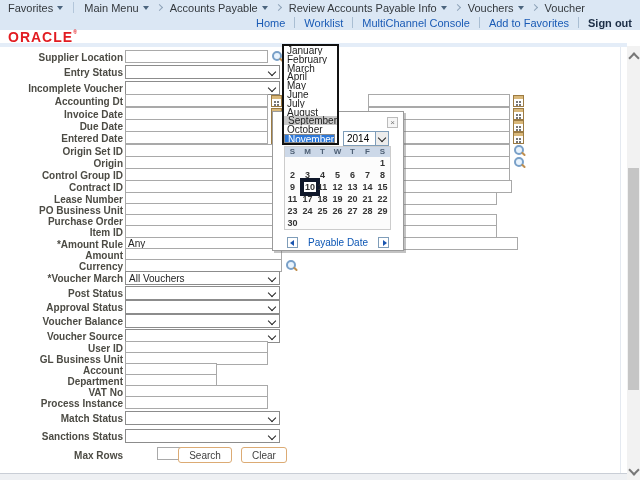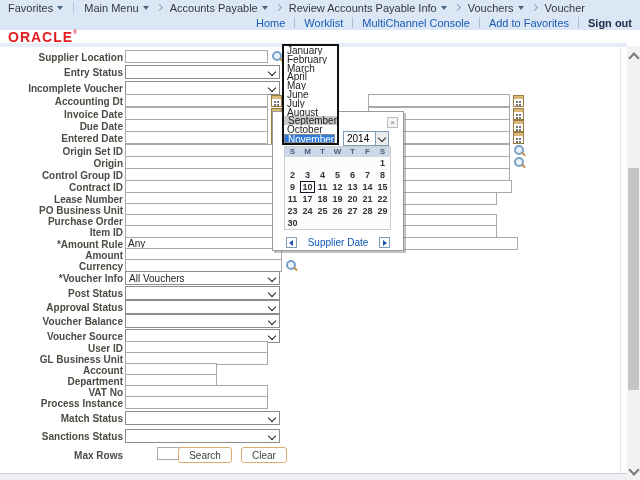--- a/index.html
+++ b/index.html
@@ -51,21 +51,21 @@
   .cal-close{position:absolute;left:114px;top:5px;width:11px;height:11px;border:1px solid #bbb;background:#f6f6f6;color:#777;font-size:8px;line-height:10px;text-align:center;box-sizing:border-box;cursor:pointer;}
   .cal-year{position:absolute;left:70px;top:19px;width:46px;height:15px;border:1px solid #7f9db9;background:#fff;font-size:10px;line-height:13px;box-sizing:border-box;cursor:pointer;}
   .cal-year .yv{position:absolute;left:3px;top:0;}
   .ybtn{position:absolute;right:0;top:0;width:13px;height:13px;background:#ececec;border-left:1px solid #7f9db9;box-sizing:border-box;}
   .ybtn .chev{right:3px;top:3px;}
   .cal-grid{position:absolute;left:11px;top:34px;width:105px;background:#fcfcfc;border:1px solid #ccc;box-sizing:content-box;}
   .cal-head{display:flex;background:#ccd8e8;}
   .cal-head span{width:15px;text-align:center;font-weight:bold;font-size:8px;line-height:10px;color:#4f6075;}
   .cal-week{display:flex;}
   .cal-week .cell{width:15px;height:12px;text-align:center;font-weight:bold;font-size:9px;line-height:12px;color:#333;cursor:pointer;}
-  .sel-day{font-style:normal;border:1px solid #0f172a;padding:0 1px;background:#fff;text-align:center;}
+  .sel-day{font-style:normal;border:4px solid #0f172a;padding:0 1px;background:#fff;text-align:center;}
   .cal-footer{position:absolute;left:0;right:0;top:121px;height:14px;text-align:center;}
   .cal-nav{display:inline-block;width:11px;height:11px;border:1px solid #7f9db9;background:#fff;position:relative;vertical-align:middle;box-sizing:border-box;cursor:pointer;}
   .cal-nav-left::after{content:"";position:absolute;left:2px;top:1.5px;border-top:3px solid transparent;border-bottom:3px solid transparent;border-right:4px solid #1a55b0;}
   .cal-nav-right::after{content:"";position:absolute;left:3.5px;top:1.5px;border-top:3px solid transparent;border-bottom:3px solid transparent;border-left:4px solid #1a55b0;}
   .cal-cur{color:#0c56b4;font-size:10px;margin:0 6px;vertical-align:middle;cursor:pointer;}
 
   
   .sb{position:absolute;left:627px;top:46px;width:13px;height:434px;background:#f2f2f2;}
   .sb-arrow{position:absolute;left:3px;width:6px;height:6px;border-top:2px solid #777;border-right:2px solid #777;}
   .sb-up{top:8px;transform:rotate(-45deg);}
@@ -177,21 +177,21 @@
       <input class="tf" style="left: 125px; top: 214px; width: 372px;">
       <div class="flabel" style="top: 226px;">Item ID</div>
       <input class="tf" style="left: 125px; top: 225px; width: 372px;">
       <div class="flabel" style="top: 238px;">*Amount Rule</div>
       <input class="tf" value="Any" style="left: 125px; top: 237px; width: 393px;">
       <div class="flabel" style="top: 249px;">Amount</div>
       <input class="tf" style="left: 125px; top: 248px; width: 157px;">
       <div class="flabel" style="top: 260px;">Currency</div>
       <input class="tf" style="left: 125px; top: 259px; width: 157px;">
       <span class="mag" style="left: 285px; top: 259px;"></span>
-      <div class="flabel" style="top: 272px;">*Voucher Info</div>
+      <div class="flabel" style="top: 272px;">*Voucher March</div>
       <div class="sel" style="left: 125px; top: 271px; width: 155px;">
         <span class="selval">All Vouchers</span>
         <span class="chev"></span>
       </div>
       <div class="flabel" style="top: 287px;">Post Status</div>
       <div class="sel" style="left: 125px; top: 286px; width: 155px;">
         <span class="selval"></span>
         <span class="chev"></span>
       </div>
       <div class="flabel" style="top: 301px;">Approval Status</div>
@@ -324,21 +324,21 @@
           <span class="cell"></span>
           <span class="cell"></span>
           <span class="cell"></span>
           <span class="cell"></span>
           <span class="cell"></span>
           <span class="cell"></span>
         </div>
       </div>
     <div class="cal-footer">
       <span class="cal-nav cal-nav-left"></span>
-      <span class="cal-cur">Supplier Date</span>
+      <span class="cal-cur">Payable Date</span>
       <span class="cal-nav cal-nav-right"></span>
     </div>
   </div>
 
   <div class="sb">
     <span class="sb-arrow sb-up"></span>
     <div class="sb-thumb"></div>
     <span class="sb-arrow sb-down"></span>
   </div>
 </div>

